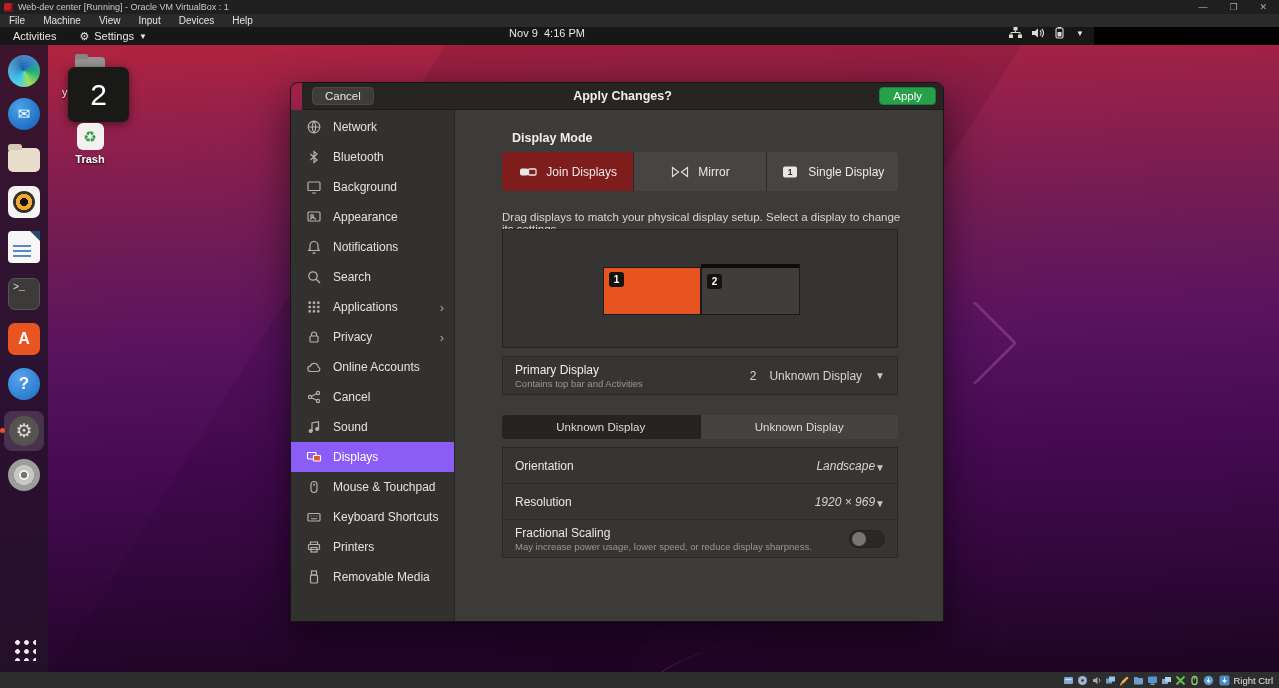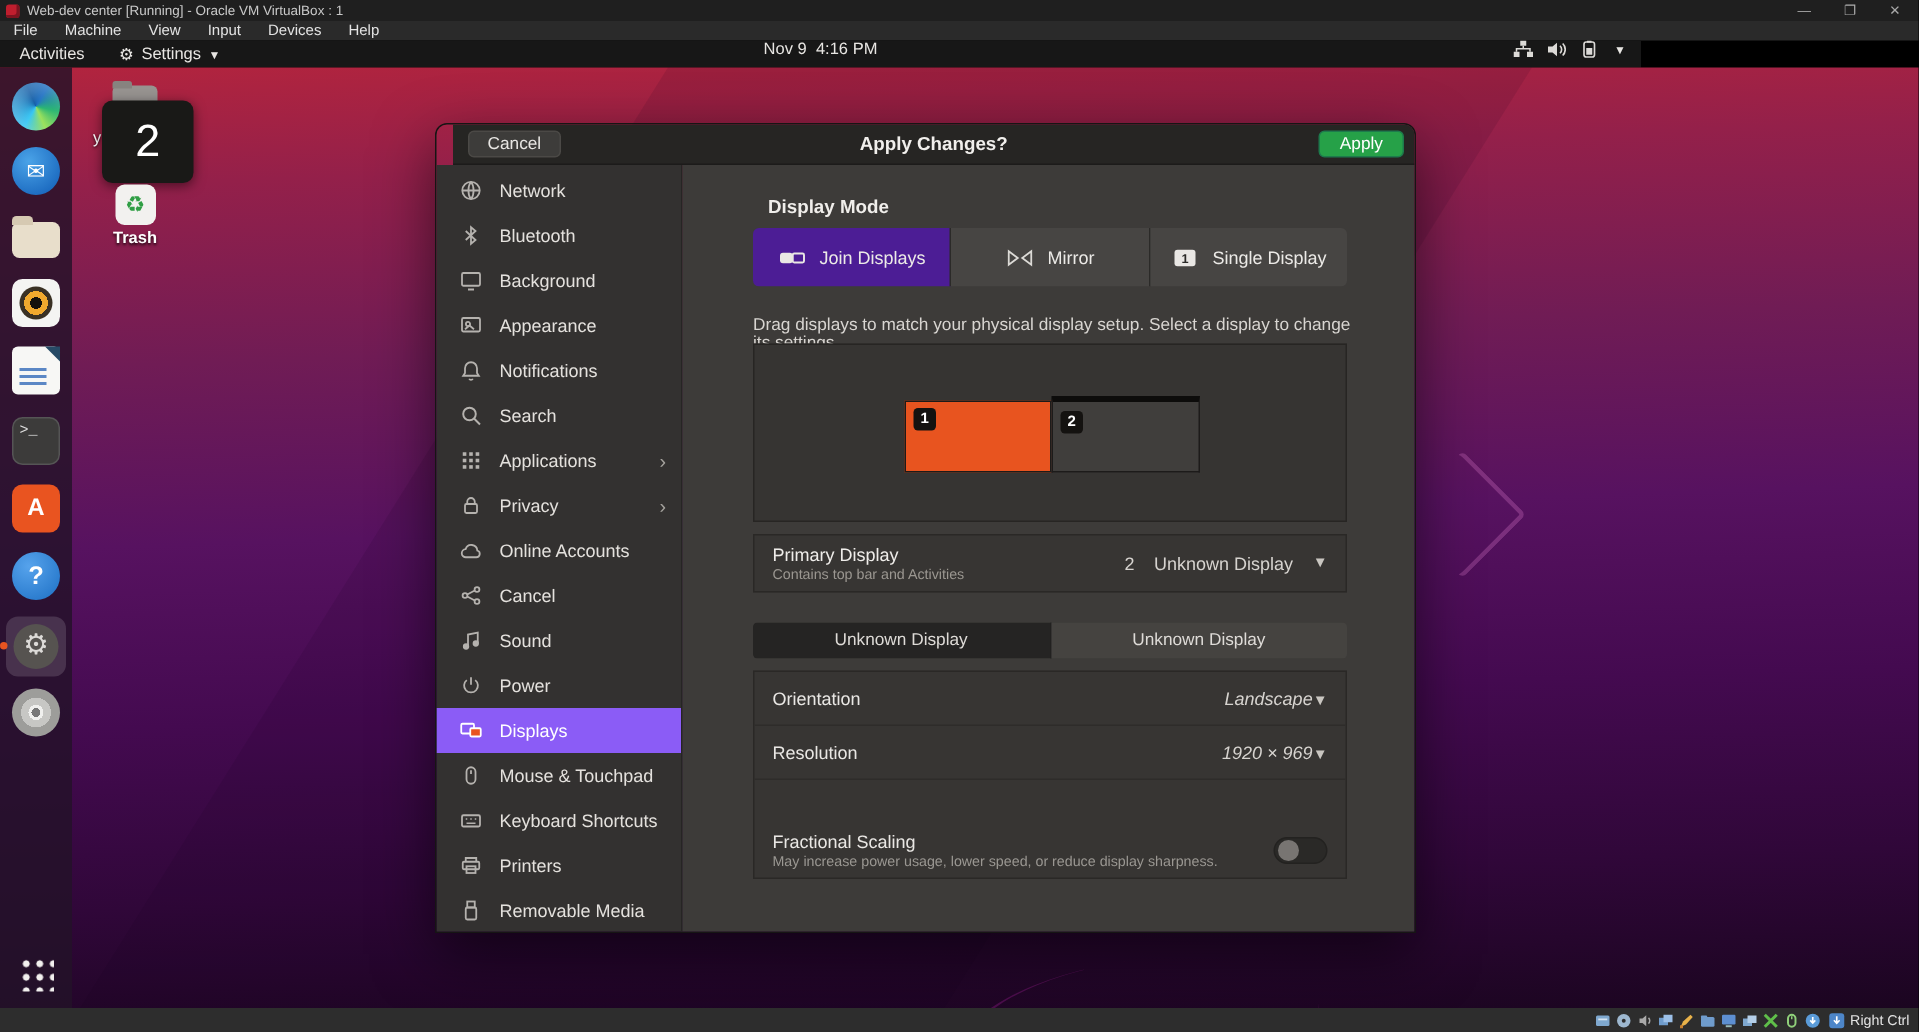--- a/index.html
+++ b/index.html
@@ -115,21 +115,21 @@
   .side-item.selected svg { color:#fff; }
 
   
   #content { flex:1; background:#3d3b39; position:relative; }
   #display-mode-label { position:absolute; left:57px; top:21px; color:#f0eeeb; font-size:12.5px; font-weight:bold; }
   #mode-tabs { position:absolute; left:47px; top:42px; width:396px; height:39px; display:flex;
     border-radius:4px; overflow:hidden; }
   .mode-tab { flex:1; background:#474543; color:#eceae7; font-size:12px;
     display:flex; align-items:center; justify-content:center; gap:8px; border-right:1px solid #2b2a28; }
   .mode-tab:last-child { border-right:none; }
-  .mode-tab.selected { background:#4c1d95; }
+  .mode-tab.selected { background:#7f1d1d; }
   #drag-hint { position:absolute; left:47px; top:101px; width:400px; color:#d8d5d1; font-size:11.5px; }
   #arrangement { position:absolute; left:47px; top:119px; width:396px; height:119px;
     background:#363432; border:1px solid #272523; }
   .display-box { position:absolute; }
   #display-1 { left:100px; top:37px; width:98px; height:48px; background:#e8541f; border:1px solid #1d1b1a; }
   #display-2 { left:198px; top:34px; width:99px; height:51px; background:#403e3c;
     border:1px solid #1d1b1a; border-top:4px solid #0d0c0b; }
   .display-num { position:absolute; left:5px; top:4px; width:15px; height:15px; background:#141210;
     border-radius:3px; color:#fff; font-size:10px; font-weight:bold;
     display:flex; align-items:center; justify-content:center; }
@@ -145,21 +145,21 @@
   #monitor-tabs { position:absolute; left:47px; top:305px; width:396px; height:24px; display:flex;
     border-radius:3px; overflow:hidden; }
   .monitor-tab { flex:1; display:flex; align-items:center; justify-content:center;
     font-size:11.5px; color:#dedbd7; background:#454340; border-right:1px solid #222120; }
   .monitor-tab:last-child { border-right:none; }
   .monitor-tab.selected { background:#252423; }
   #settings-rows { position:absolute; left:47px; top:337px; width:396px;
     background:#373533; border:1px solid #2a2826; }
   .set-row { height:36px; display:flex; align-items:center; padding:0 12px;
     border-bottom:1px solid #2e2c2a; color:#e9e7e4; font-size:12px; }
-  .set-row:last-child { border-bottom:none; height:37px;margin-top:28px; }
+  .set-row:last-child { border-bottom:none; height:37px; }
   .set-row .right { margin-left:auto; display:flex; align-items:flex-end; color:#d6d3cf;font-style:italic; }
   .row-titles { display:flex; flex-direction:column; gap:1px; }
   .row-sub { color:#9a9792; font-size:9.5px; }
   #toggle { width:36px; height:18px; border-radius:9px; background:#2a2927; border:1px solid #232220; position:relative; }
   #toggle .knob { position:absolute; left:2px; top:1px; width:14px; height:14px; border-radius:50%; background:#787572; }
 
   
   #statusbar { position:absolute; left:0; top:672px; width:1279px; height:16px; background:#2d2d2d;
     display:flex; align-items:center; }
   #status-icons { margin-left:auto; display:flex; align-items:center; gap:3px; padding-right:5px; }
@@ -363,27 +363,20 @@
         <span>Cancel</span>
       </div>
       <div class="side-item">
         <svg width="16" height="16" viewBox="0 0 16 16" fill="none" stroke="currentColor" stroke-width="1.2">
             <path d="M6 12V4l6.5-1.3V10"></path>
             <circle cx="4.7" cy="12" r="1.5" fill="currentColor"></circle>
             <circle cx="11.2" cy="10" r="1.5" fill="currentColor"></circle>
           </svg>
         <span>Sound</span>
       </div>
-      <div class="side-item">
-        <svg width="16" height="16" viewBox="0 0 16 16" fill="none" stroke="currentColor" stroke-width="1.2">
-            <path d="M8 2.5v5"></path>
-            <path d="M5.2 4.4a4.6 4.6 0 1 0 5.6 0"></path>
-          </svg>
-        <span>Power</span>
-      </div>
       <div class="side-item selected" style="background: #8b5cf6;">
         <svg width="16" height="16" viewBox="0 0 16 16" fill="none" stroke="currentColor" stroke-width="1.2">
             <rect x="1.5" y="3.5" width="8.5" height="6.5" rx="0.8"></rect>
             <rect x="7.5" y="6.5" width="7" height="5.5" rx="0.8" fill="#e95420"></rect>
           </svg>
         <span>Displays</span>
       </div>
       <div class="side-item">
         <svg width="16" height="16" viewBox="0 0 16 16" fill="none" stroke="currentColor" stroke-width="1.2">
             <rect x="5" y="2.5" width="6" height="11" rx="3"></rect>

